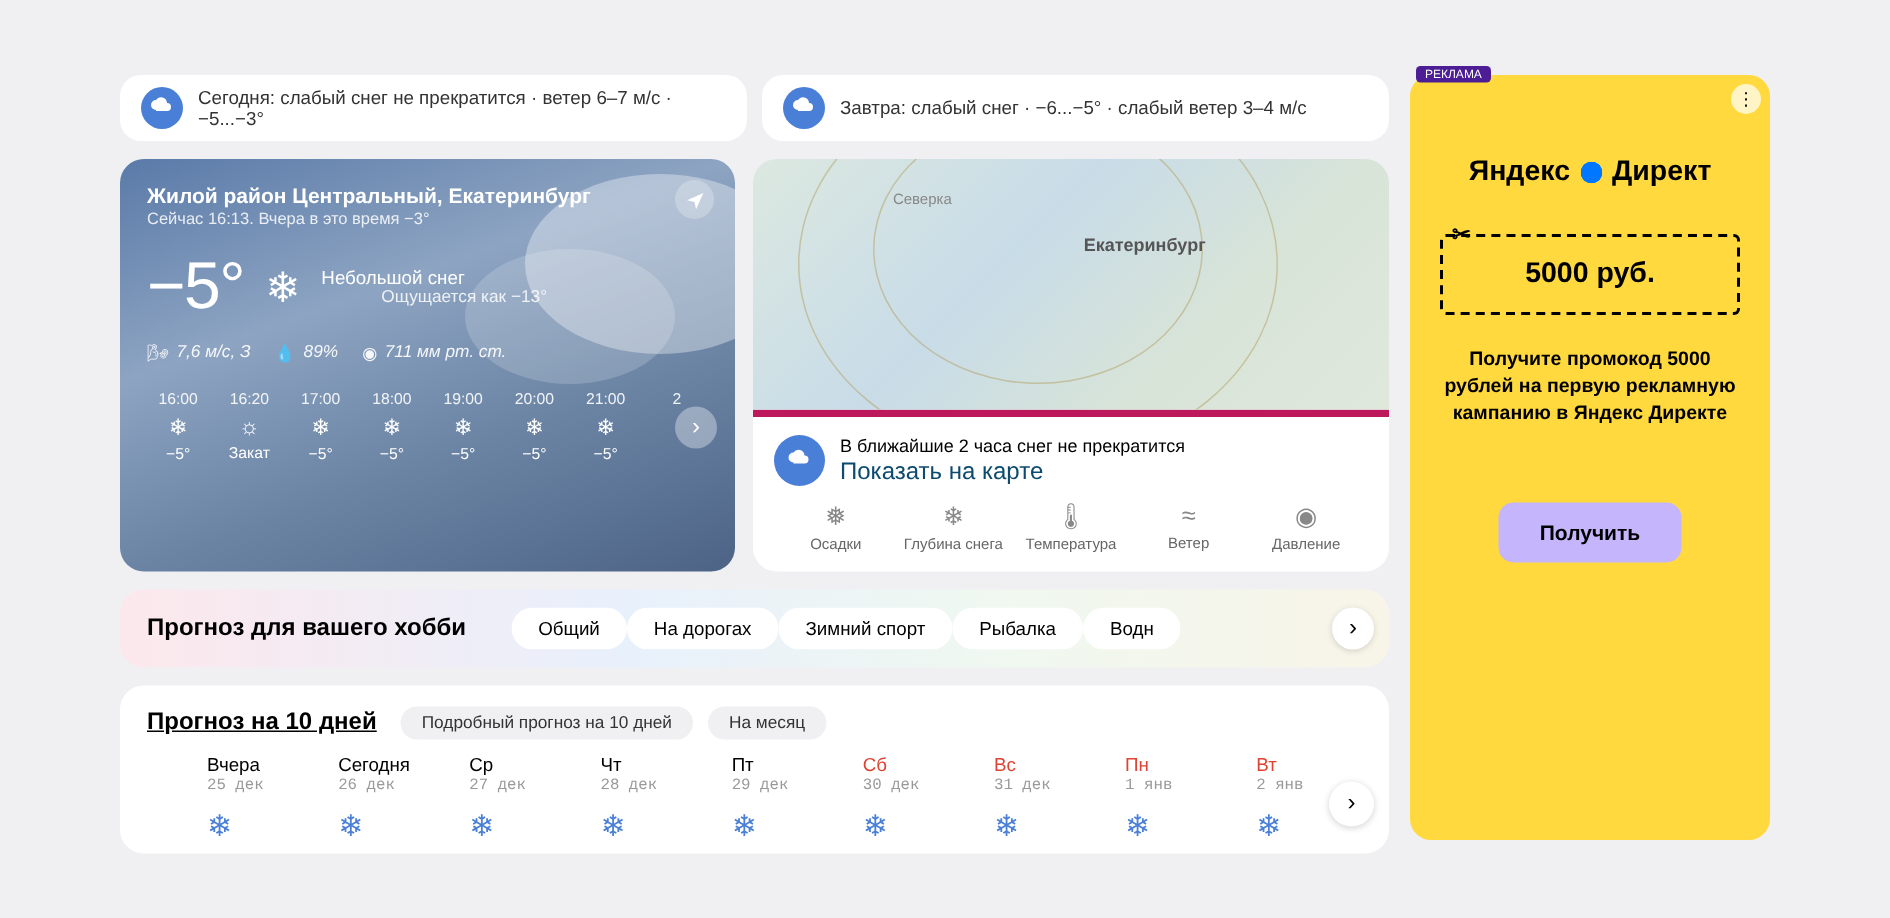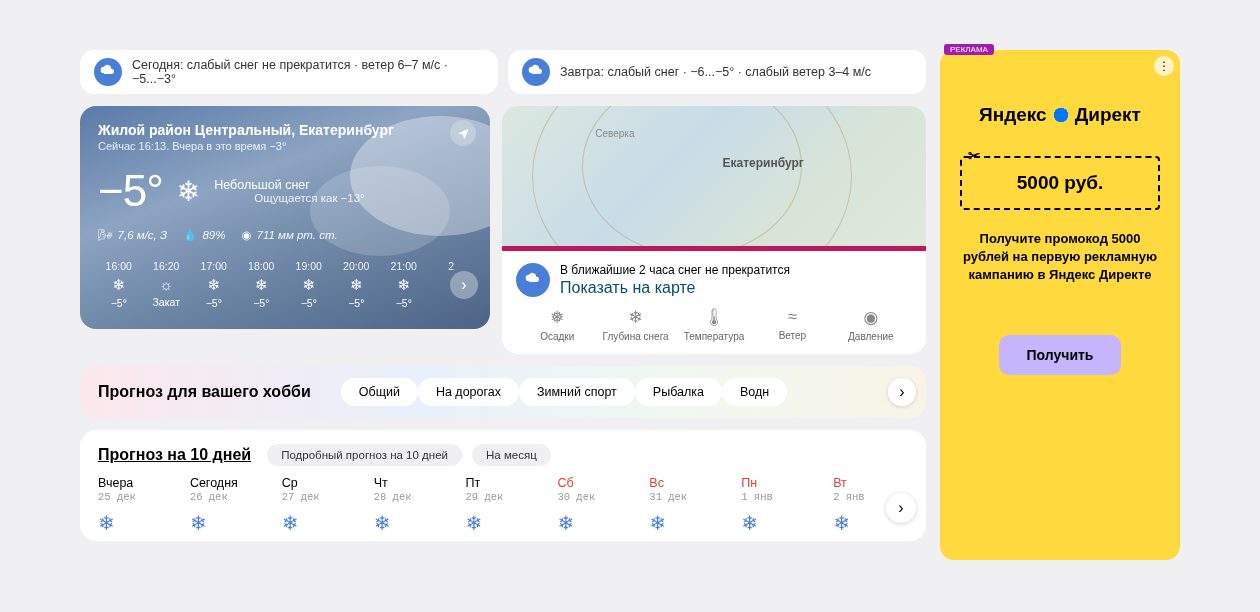--- a/index.html
+++ b/index.html
@@ -5,21 +5,21 @@
   * { box-sizing: border-box; margin: 0; padding: 0; }
   body { font-family: Arial, Helvetica, sans-serif; background: #f0f0f3; width: 1260px; height: 612px; overflow: hidden; }
   .wrap { padding: 50px 80px 10px 80px; display: flex; gap: 14px; }
   .left { flex: 1; display: flex; flex-direction: column; gap: 12px; }
   .right { width: 240px; }
   .top-strip { display: flex; gap: 10px; }
   .strip-card { flex: 1; background: #fff; border-radius: 14px; padding: 8px 14px; display: flex; align-items: center; gap: 10px; font-size: 12.5px; color: #333; }
   .circle-icon { width: 28px; height: 28px; border-radius: 50%; background: #4a7fd8; display: flex; align-items: center; justify-content: center; flex-shrink: 0; }
   .circle-icon svg { width: 16px; height: 16px; fill: #fff; }
   .main-row { display: flex; gap: 12px; }
-  .weather-card { width: 410px; height: 223px; border-radius: 16px; background: linear-gradient(160deg,#5a7aa8 0%,#8da4c2 35%,#6b84a4 65%,#4c6385 100%); color: #fff; padding: 16px 18px 8px; position: relative; overflow: hidden; }
+  .weather-card { width: 410px; height: 275px; border-radius: 16px; background: linear-gradient(160deg,#5a7aa8 0%,#8da4c2 35%,#6b84a4 65%,#4c6385 100%); color: #fff; padding: 16px 18px 8px; position: relative; overflow: hidden; }
   .weather-card .loc { font-size: 14px; font-weight: 600; }
   .weather-card .sub { font-size: 11px; opacity: .85; margin-top: 2px; }
   .weather-card .nav-arrow { position: absolute; top: 14px; right: 14px; width: 26px; height: 26px; border-radius: 50%; background: rgba(255,255,255,.25); display: flex; align-items: center; justify-content: center; }
   .cur-row { display: flex; align-items: center; gap: 14px; margin-top: 14px; }
   .cur-temp { font-size: 44px; font-weight: 300; letter-spacing: -1px; }
   .snow-ic { font-size: 28px; }
   .cur-desc { font-size: 12.5px; }
   .cur-desc .feels { opacity: .85; font-size: 11.5px; margin-left: 40px; }
   .metrics { display: flex; gap: 16px; margin-top: 12px; font-size: 11.5px; opacity: .92; }
   .metrics span { display: flex; align-items: center; gap: 5px; }
@@ -42,30 +42,30 @@
   .layer { text-align: center; font-size: 10px; color: #666; flex: 1; }
   .layer .ic { font-size: 17px; color: #888; margin-bottom: 3px; display: block; }
   .hobby { background: linear-gradient(90deg,#fce8ec,#e8f0fc 40%,#f0f8f0 70%,#f8f4e8); border-radius: 16px; padding: 12px 18px; display: flex; align-items: center; gap: 12px; position: relative; }
   .hobby-title { font-size: 16px; font-weight: 700; margin-right: 18px; }
   .pill { background: #fff; padding: 7px 18px; border-radius: 20px; font-size: 12.5px; white-space: nowrap; cursor: pointer; }
   .hobby .scroll-btn { position: absolute; right: 10px; top: 50%; transform: translateY(-50%); width: 28px; height: 28px; border-radius: 50%; background: #fff; box-shadow: 0 1px 4px rgba(0,0,0,.15); display: flex; align-items: center; justify-content: center; }
   .forecast10 { background: #fff; border-radius: 16px; padding: 14px 18px 6px; position: relative; }
   .f10-head { display: flex; align-items: center; gap: 16px; margin-bottom: 10px; }
   .f10-title { font-size: 16px; font-weight: 700; text-decoration: underline; }
   .chip { background: #f0f0f3; padding: 5px 14px; border-radius: 16px; font-size: 11.5px; color: #333; cursor: pointer; }
-  .days { display: flex; gap: 17px; }
+  .days { display: flex; gap: 17px; margin-left: 40px; }
   .day { flex: 1; font-size: 11.5px; }
   .day .dn { font-size: 12.5px; margin-bottom: 1px; }
   .day.weekend .dn { color: #d43; }
   .day .dd { color: #999; font-size: 10.5px; font-family: Liberation Mono, monospace; }
   .day .dic { font-size: 20px; margin-top: 8px; color: #4a7fd8; }
   .forecast10 .scroll-btn { position: absolute; right: 10px; bottom: 18px; width: 30px; height: 30px; border-radius: 50%; background: #fff; box-shadow: 0 1px 5px rgba(0,0,0,.18); display: flex; align-items: center; justify-content: center; }
 
   .ad { background: #ffd93d; border-radius: 14px; height: 510px; padding: 18px 16px; position: relative; text-align: center; }
-  .ad-tag { position: absolute; top: -6px; left: 4px; background: #a21caf; color: #fff; font-size: 8px; padding: 1px 6px; border-radius: 3px; }
+  .ad-tag { position: absolute; top: -6px; left: 4px; background: #4c1d95; color: #fff; font-size: 8px; padding: 1px 6px; border-radius: 3px; }
   .ad-menu { position: absolute; top: 6px; right: 6px; width: 20px; height: 20px; border-radius: 50%; background: rgba(255,255,255,.7); display: flex; align-items: center; justify-content: center; font-size: 12px; }
   .ad-brand { font-size: 19px; font-weight: 700; margin-top: 36px; display: flex; align-items: center; justify-content: center; gap: 4px; }
   .ad-logo { width: 20px; height: 20px; background: radial-gradient(circle,#0077ff 50%,#ffd93d 52%); border-radius: 50%; display: inline-block; position: relative; }
   .coupon { border: 2px dashed #000; border-radius: 4px; padding: 14px 8px; margin: 30px 4px 20px; font-size: 19px; font-weight: 800; position: relative; }
   .scissors { position: absolute; top: -11px; left: 6px; font-size: 15px; }
   .ad-text { font-size: 13px; font-weight: 600; line-height: 1.4; padding: 0 4px; }
   .ad-btn { background: #c4b5fd; padding: 12px 28px; border-radius: 10px; font-size: 14px; font-weight: 600; display: inline-block; margin-top: 50px; cursor: pointer; }
   .cloud-shape { position: absolute; background: rgba(255,255,255,.35); border-radius: 50%; }
 </style>
 </head>

